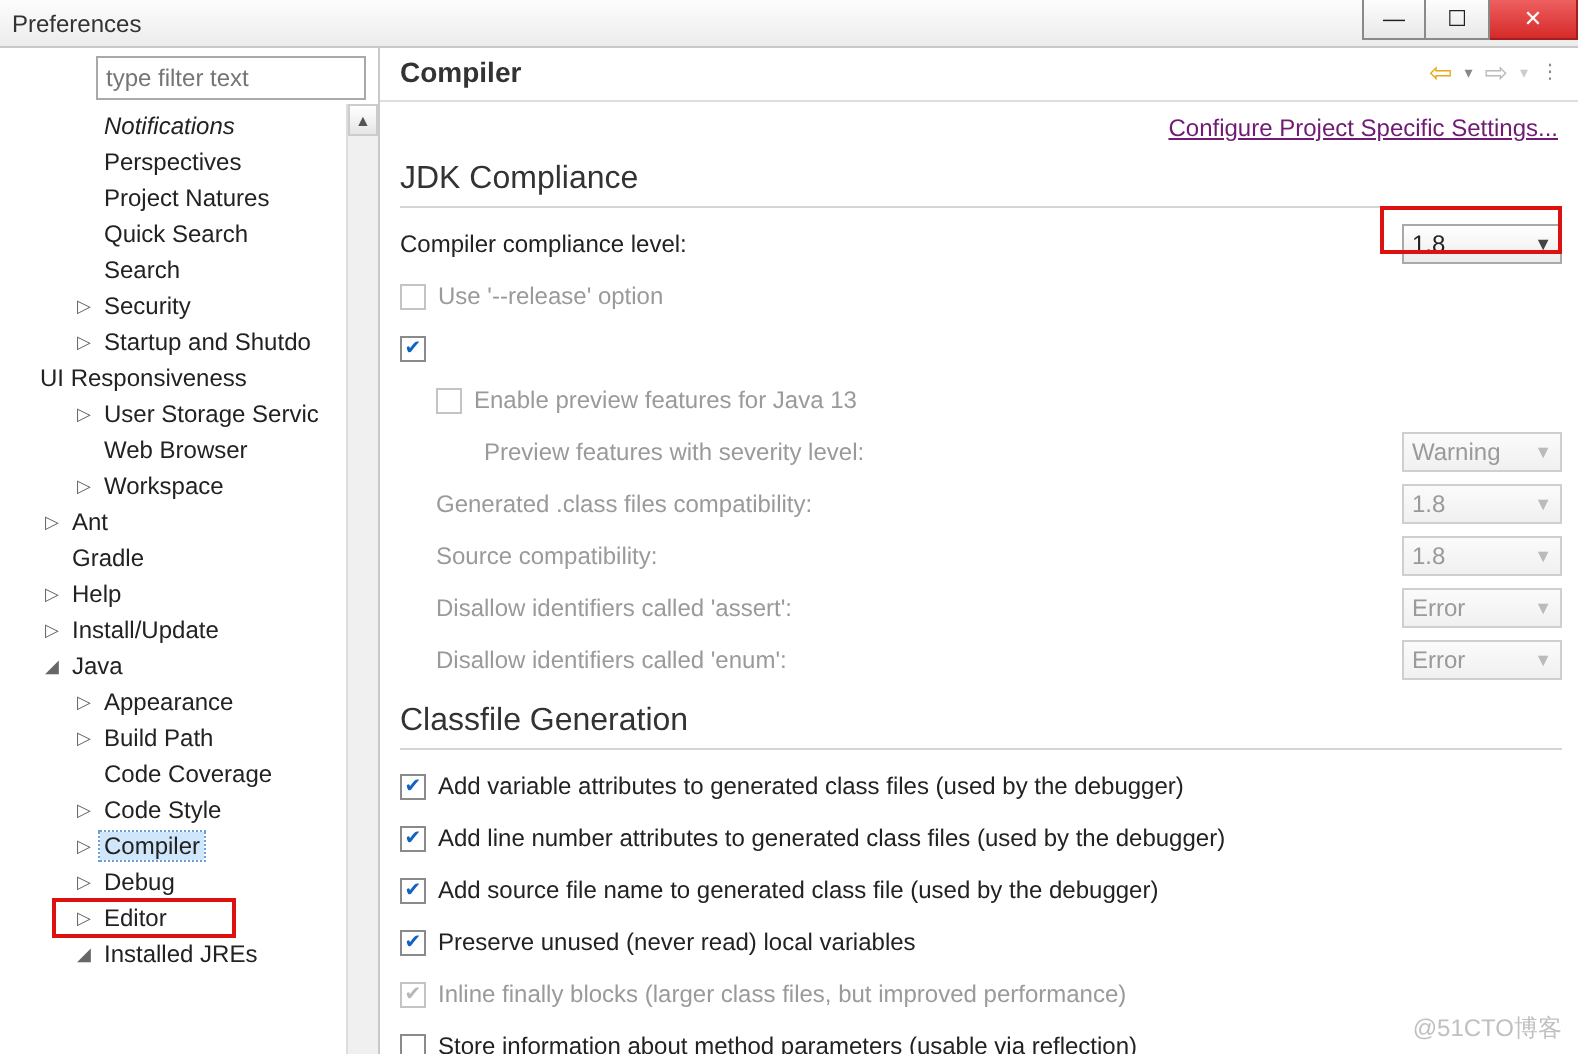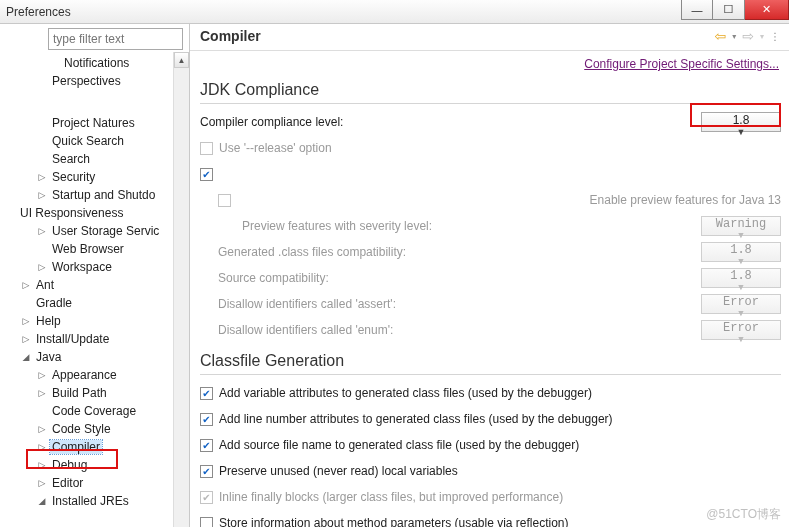--- a/index.html
+++ b/index.html
@@ -32,25 +32,25 @@
   .arrow-fw { color: #bbb; font-size:14px; }
   .menu-icon { font-size: 10px; letter-spacing: 1px; }
   .link-row { text-align: right; padding: 6px 10px 8px 0; }
   .link-row a { color: #701a75; text-decoration: underline; font-size: 12px; }
   .group { margin: 2px 8px 6px 10px; }
   .group-label { font-size: 16px; color: #333; margin-bottom: 4px; }
   .group-sep { border: none; border-top: 1px solid #d5d5d5; margin: 2px 0 6px 0; }
   .row { display: flex; align-items: center; height: 24px; margin: 2px 0; }
   .row label { font-size: 12px; }
   .row.disabled label { color: #9a9a9a; }
-  .indent1 { padding-left: 18px; justify-content: space-between; }
+  .indent1 { padding-left: 18px; }
   .indent2 { padding-left: 42px; }
   .spacer { flex: 1; }
-  .dd { width: 80px; height: 20px; border: 1px solid #a9a9a9; background: linear-gradient(#fff,#ececec); display: inline-flex; align-items: center; justify-content: space-between; padding: 0 4px; font-size: 12px; flex-direction: column; }
-  .dd.disabled { color: #9a9a9a; background: linear-gradient(#fbfbfb,#f0f0f0); border-color: #cfcfcf; font-family: Liberation Mono, monospace; }
+  .dd { width: 80px; height: 20px; border: 1px solid #a9a9a9; background: linear-gradient(#fff,#ececec); display: inline-flex; align-items: center; justify-content: space-between; padding: 0 4px; font-size: 12px; }
+  .dd.disabled { color: #9a9a9a; background: linear-gradient(#fbfbfb,#f0f0f0); border-color: #cfcfcf; }
   .dd .caret { font-size: 9px; color: #444; }
   .dd.disabled .caret { color: #bbb; }
   .cb { width: 13px; height: 13px; border: 1px solid #8a8a8a; background: #fff; display: inline-flex; align-items: center; justify-content: center; margin-right: 6px; font-size: 10px; color: #1262c4; }
   .cb.disabled { border-color: #c4c4c4; color: #b8b8b8; }
   .watermark { position: absolute; right: 8px; bottom: 4px; color: #c0c0c0; font-size: 12px; }
 </style>
 </head>
 <body>
 
 <div class="titlebar">
@@ -62,29 +62,29 @@
   </div>
 </div>
 
 <div class="body">
   <div class="sidebar">
     <div class="filter">
       <input type="text" placeholder="type filter text" style="">
     </div>
     <div class="tree-wrap">
       <div class="tree" id="tree">
-          <div class="tree-item" style="padding-left: 48px;">
+          <div class="tree-item" style="padding-left: 36px; font-style: italic;">
             <span class="tw"></span>
             <span class="lbl">Notifications</span>
           </div>
           <div class="tree-item" style="padding-left: 36px;">
             <span class="tw"></span>
             <span class="lbl">Perspectives</span>
           </div>
-          <div class="tree-item" style="padding-left: 36px; margin-top: 24px;">
+          <div class="tree-item" style="padding-left: 36px;">
             <span class="tw"></span>
             <span class="lbl">Project Natures</span>
           </div>
           <div class="tree-item" style="padding-left: 36px;">
             <span class="tw"></span>
             <span class="lbl">Quick Search</span>
           </div>
           <div class="tree-item" style="padding-left: 36px;">
             <span class="tw"></span>
             <span class="lbl">Search</span>

